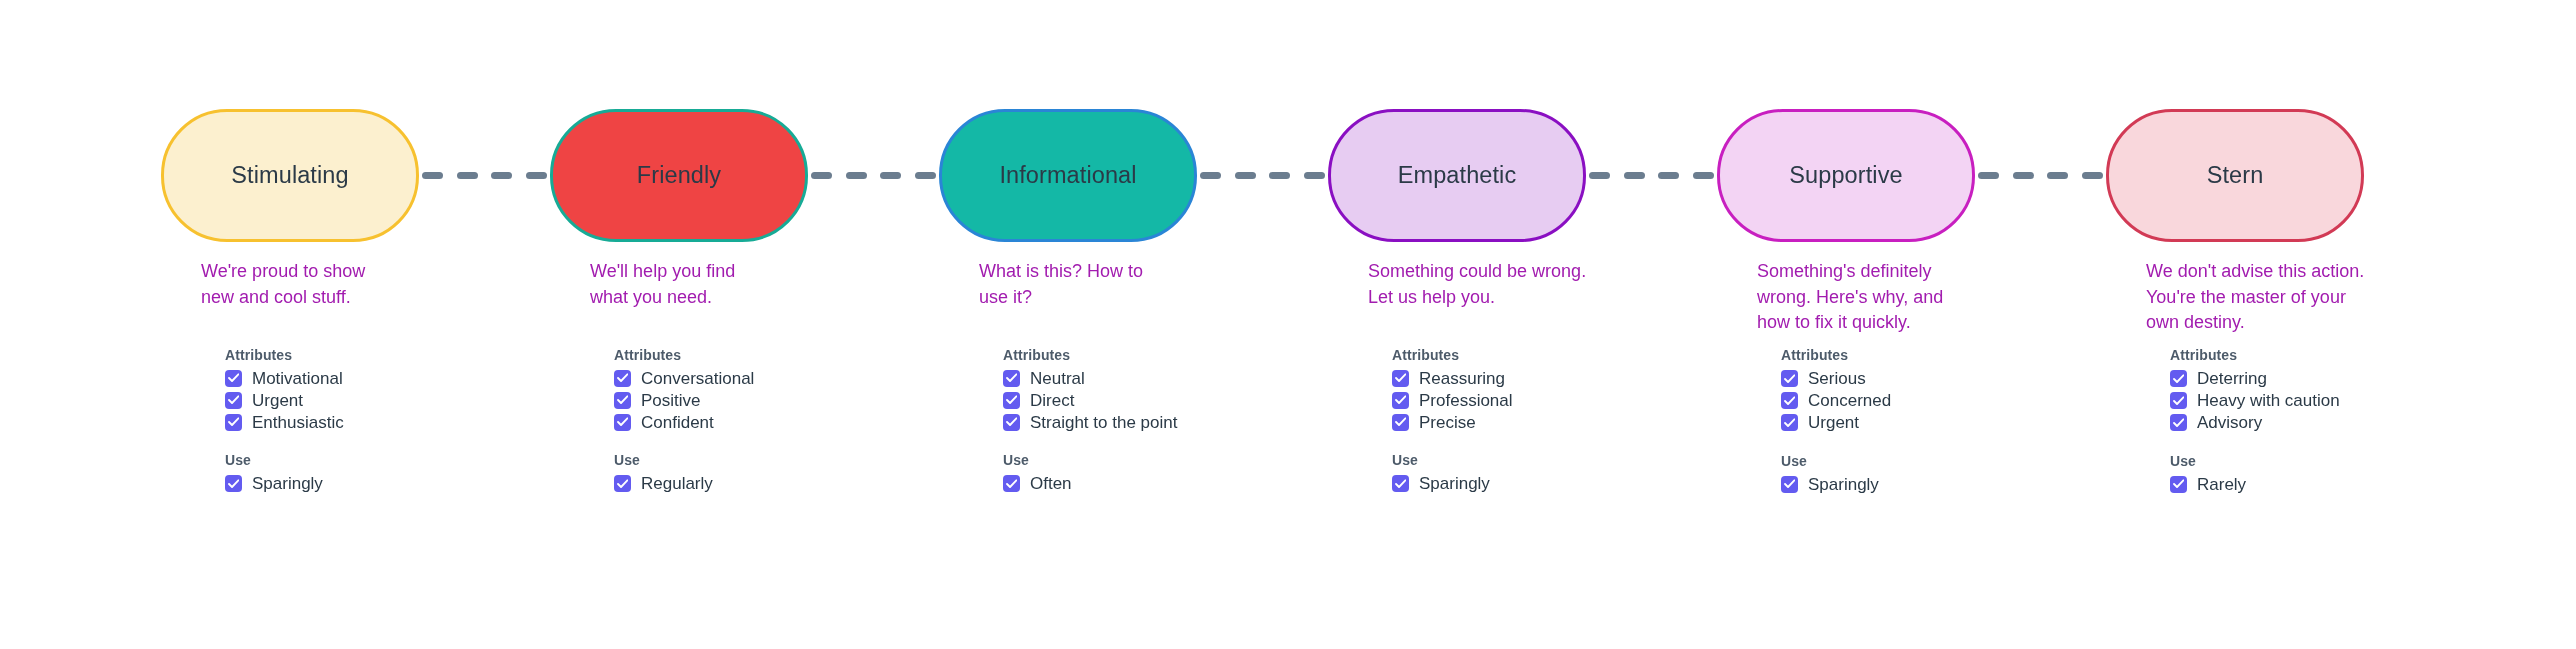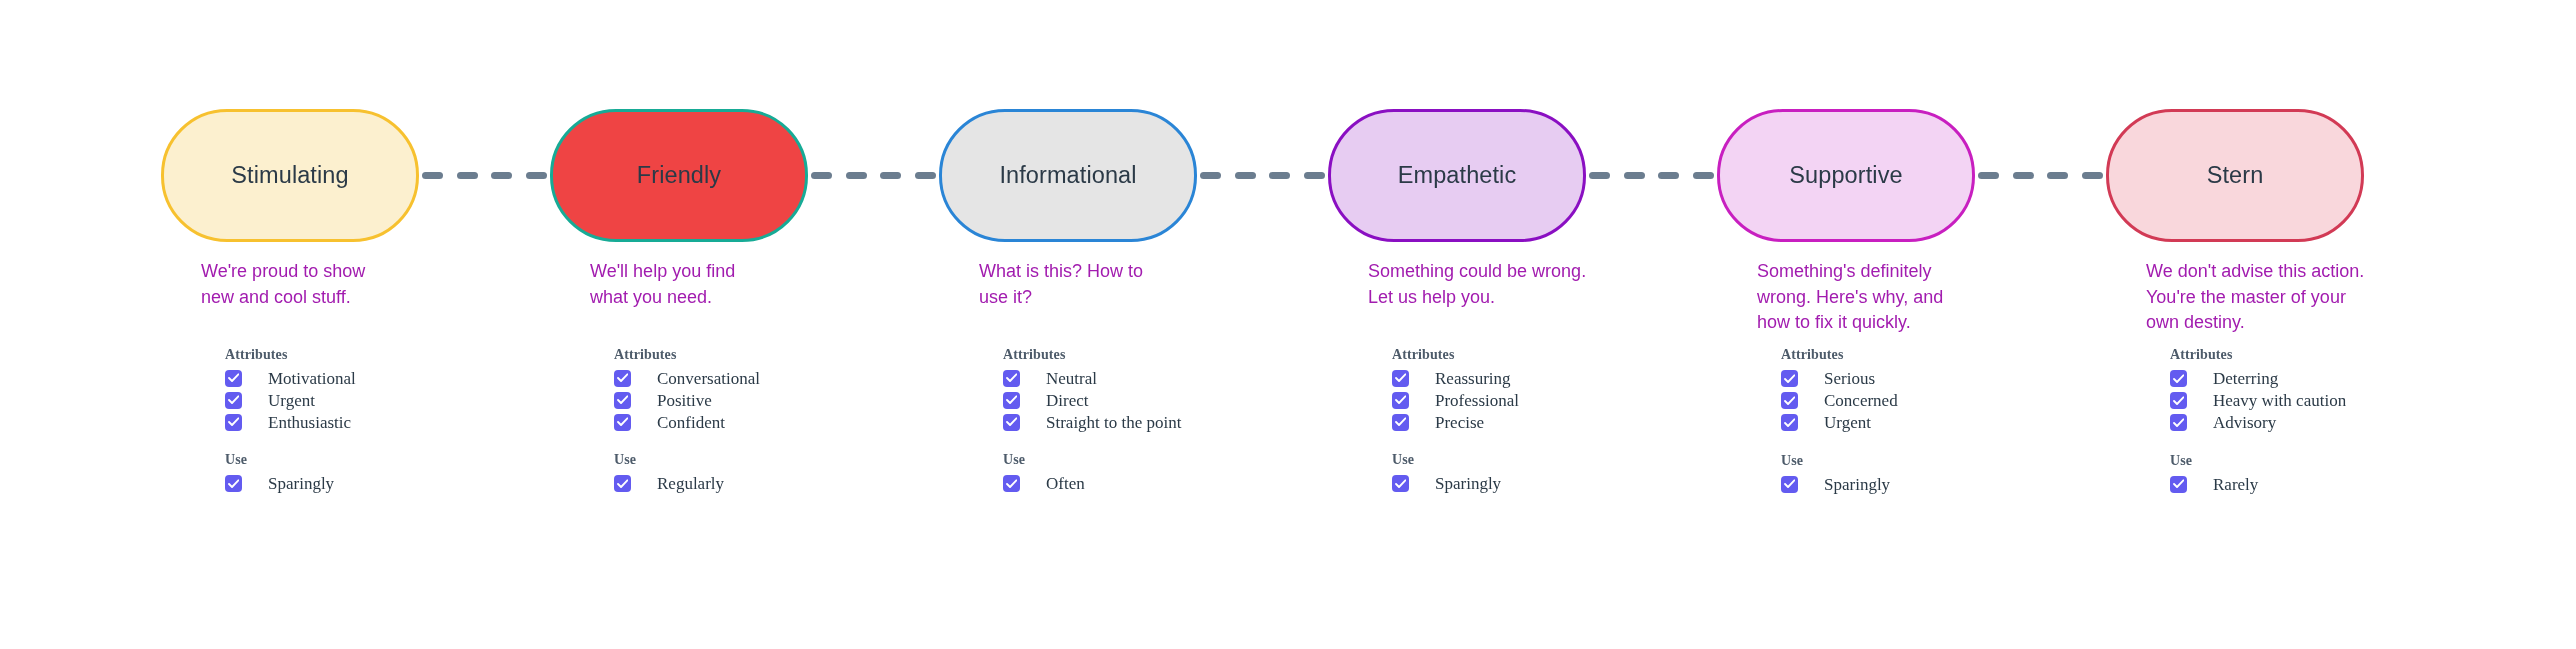--- a/index.html
+++ b/index.html
@@ -86,41 +86,40 @@
     color: #a21caf;
     width: 221px;
     margin: 0;
     white-space: pre-line;
   }
 
   .lists {
     margin-top: 0;
     padding-left: 24px;
     position: absolute;
-    font-family: Liberation Serif, serif;
   }
   .col .lists {
     position: static;
     margin-top: 0;
   }
   .group {
     margin-top: 0;
   }
   .group-title {
     font-size: 14px;
     font-weight: bold;
     color: #4d5b6a;
     letter-spacing: 0.1px;
     margin: 0 0 5.4px 0;
     line-height: 1;
   }
   .check-row {
     display: flex;
     align-items: center;
-    gap: 26px;
+    gap: 10px;
     height: 22px;
   }
   .cbox {
     width: 17px;
     height: 17px;
     border-radius: 4px;
     background: #635bf0;
     flex: 0 0 auto;
     position: relative;
   }
@@ -153,21 +152,21 @@
       </div>
       <div class="pill" style="background: #ef4444; border-color: rgb(23, 171, 150);">
         <span class="pill-label">Friendly</span>
       </div>
       <div class="connector">
         <span class="dash" style="background: rgb(107, 125, 143);"></span>
         <span class="dash" style="background: rgb(107, 125, 143);"></span>
         <span class="dash" style="background: rgb(107, 125, 143);"></span>
         <span class="dash" style="background: rgb(107, 125, 143);"></span>
       </div>
-      <div class="pill" style="background: #e5e5e5; border-color: rgb(42, 133, 214);">
+      <div class="pill" style="background: #14b8a6; border-color: rgb(42, 133, 214);">
         <span class="pill-label">Informational</span>
       </div>
       <div class="connector">
         <span class="dash" style="background: rgb(107, 125, 143);"></span>
         <span class="dash" style="background: rgb(107, 125, 143);"></span>
         <span class="dash" style="background: rgb(107, 125, 143);"></span>
         <span class="dash" style="background: rgb(107, 125, 143);"></span>
       </div>
       <div class="pill" style="background: rgb(231, 204, 242); border-color: rgb(138, 15, 194);">
         <span class="pill-label">Empathetic</span>

